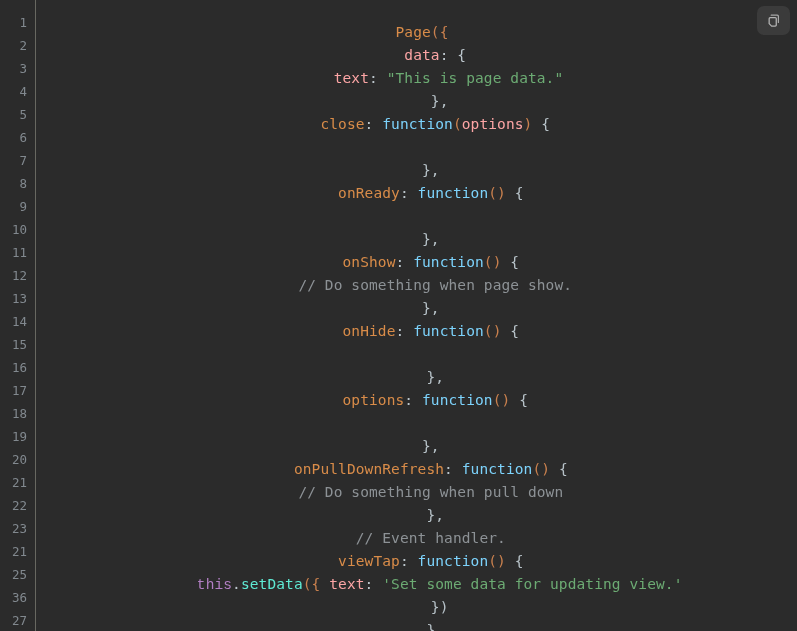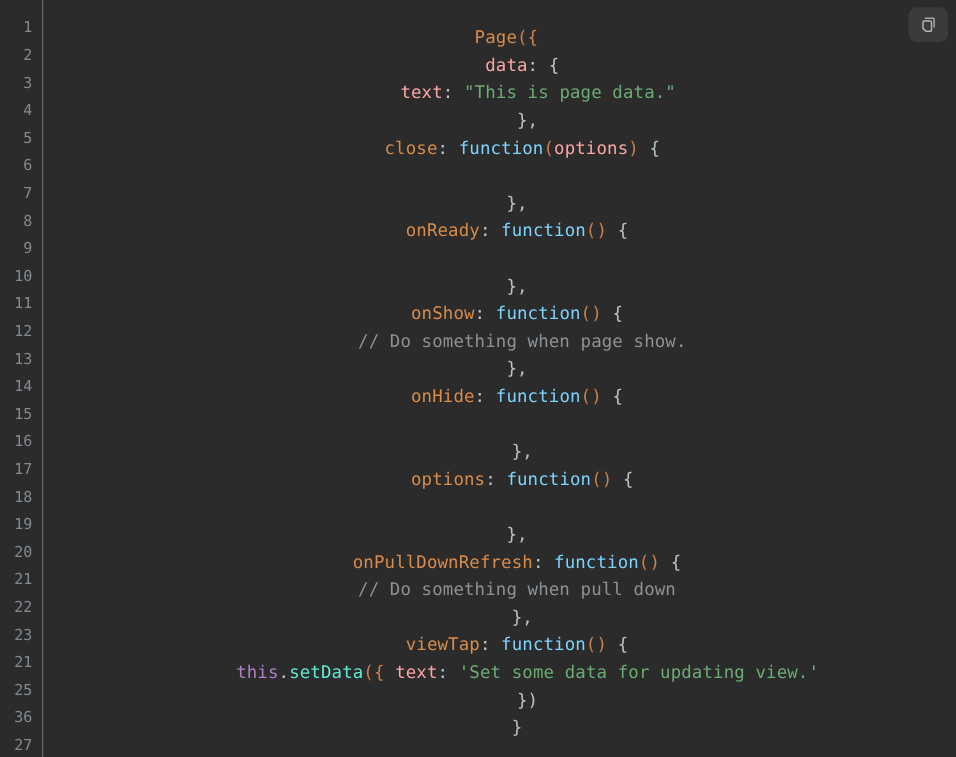--- a/index.html
+++ b/index.html
@@ -87,21 +87,21 @@
   }
 
   
   .tok-plain    { color: #fca5a5; }
   .tok-prop     { color: #d98c49; }
   .tok-keyword  { color: #7dd3fc; }
   .tok-comment  { color: #8d9296; }
   .tok-string   { color: #6cab73; }
   .tok-punct    { color: #bcc6cc; }
   .tok-paren    { color: #c9804e; }
-  .tok-this     { color: #b27fc4; }
+  .tok-this     { color: #b27fc4; font-family: Liberation Mono, monospace; }
   .tok-method   { color: #5eead4; }
   .tok-brace    { color: #b7c2c8; }
 
   
   .copy-btn {
     position: absolute;
     top: 6px;
     right: 7px;
     width: 33px;
     height: 29px;
@@ -174,20 +174,21 @@
         <div class="code-line"><span class="tok-brace">  },</span></div>
         <div class="code-line"><span class="tok-plain">  </span><span class="tok-prop">onHide</span><span class="tok-punct">: </span><span class="tok-keyword">function</span><span class="tok-paren">()</span><span class="tok-brace"> {</span></div>
         <div class="code-line"><span class="tok-plain">     </span></div>
         <div class="code-line"><span class="tok-brace">   },</span></div>
         <div class="code-line"><span class="tok-plain">   </span><span class="tok-prop">options</span><span class="tok-punct">: </span><span class="tok-keyword">function</span><span class="tok-paren">()</span><span class="tok-brace"> {</span></div>
         <div class="code-line"><span class="tok-plain">      </span></div>
         <div class="code-line"><span class="tok-brace">  },</span></div>
         <div class="code-line"><span class="tok-plain">  </span><span class="tok-prop">onPullDownRefresh</span><span class="tok-punct">: </span><span class="tok-keyword">function</span><span class="tok-paren">()</span><span class="tok-brace"> {</span></div>
         <div class="code-line"><span class="tok-plain">  </span><span class="tok-comment">// Do something when pull down</span></div>
         <div class="code-line"><span class="tok-brace">   },</span></div>
+        <div class="code-line"><span class="tok-plain">  </span><span class="tok-comment">// Event handler.</span></div>
         <div class="code-line"><span class="tok-plain">  </span><span class="tok-prop">viewTap</span><span class="tok-punct">: </span><span class="tok-keyword">function</span><span class="tok-paren">()</span><span class="tok-brace"> {</span></div>
         <div class="code-line"><span class="tok-plain">    </span><span class="tok-this">this</span><span class="tok-punct">.</span><span class="tok-method">setData</span><span class="tok-paren">({</span><span class="tok-plain"> </span><span class="tok-plain">text</span><span class="tok-punct">: </span><span class="tok-string">'Set some data for updating view.'</span></div>
         <div class="code-line"><span class="tok-brace">    })</span></div>
         <div class="code-line"><span class="tok-brace">  }</span></div>
       </div>
   </div>
 
   <button class="copy-btn" title="Copy">
     <span>
       <svg width="16" height="16" viewBox="0 0 16 16" fill="none" xmlns="http://www.w3.org/2000/svg">

